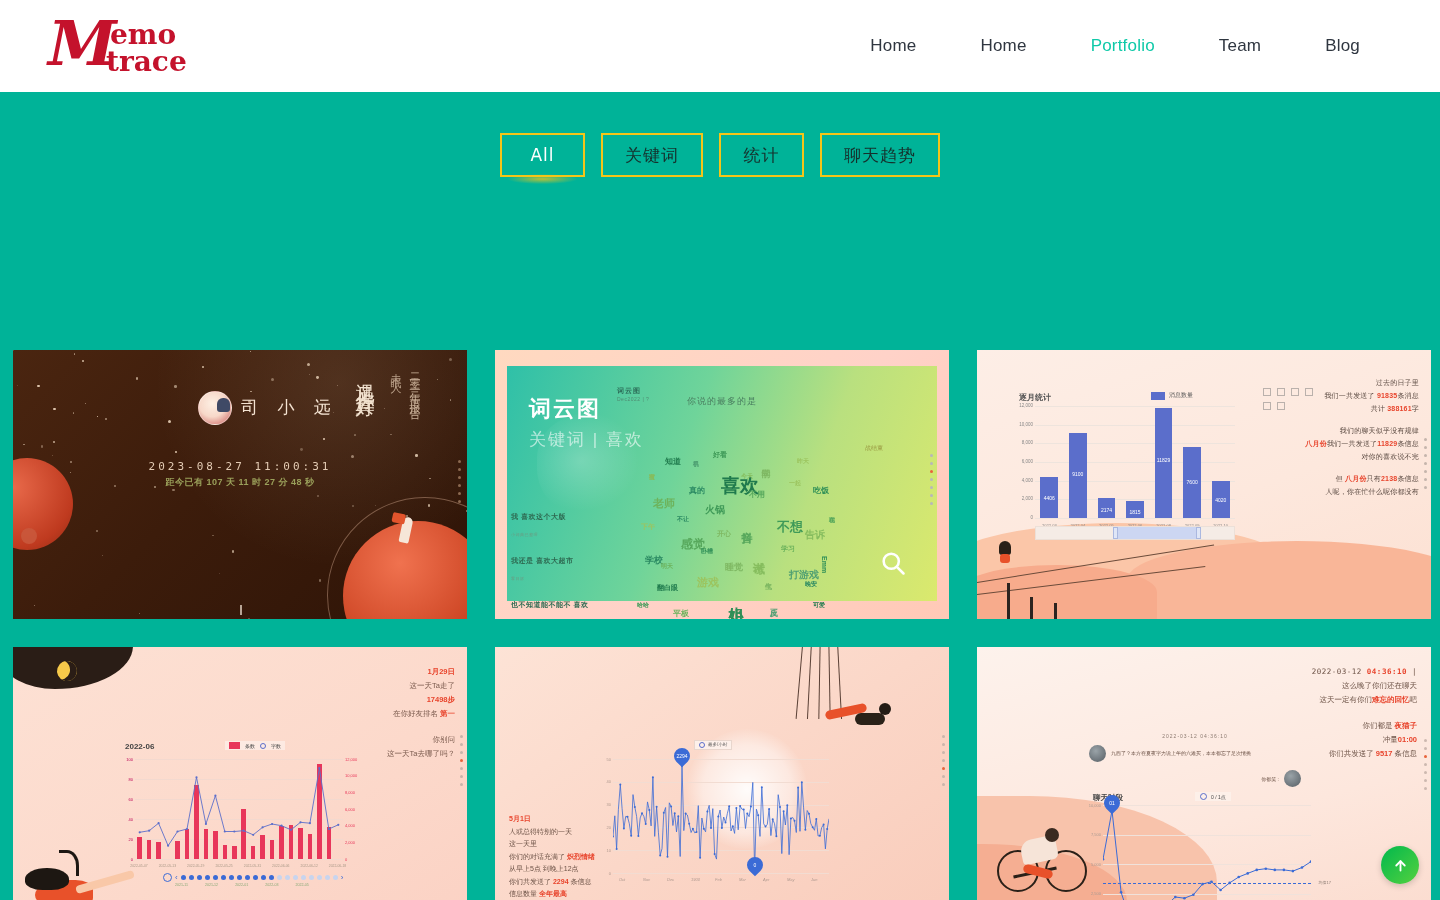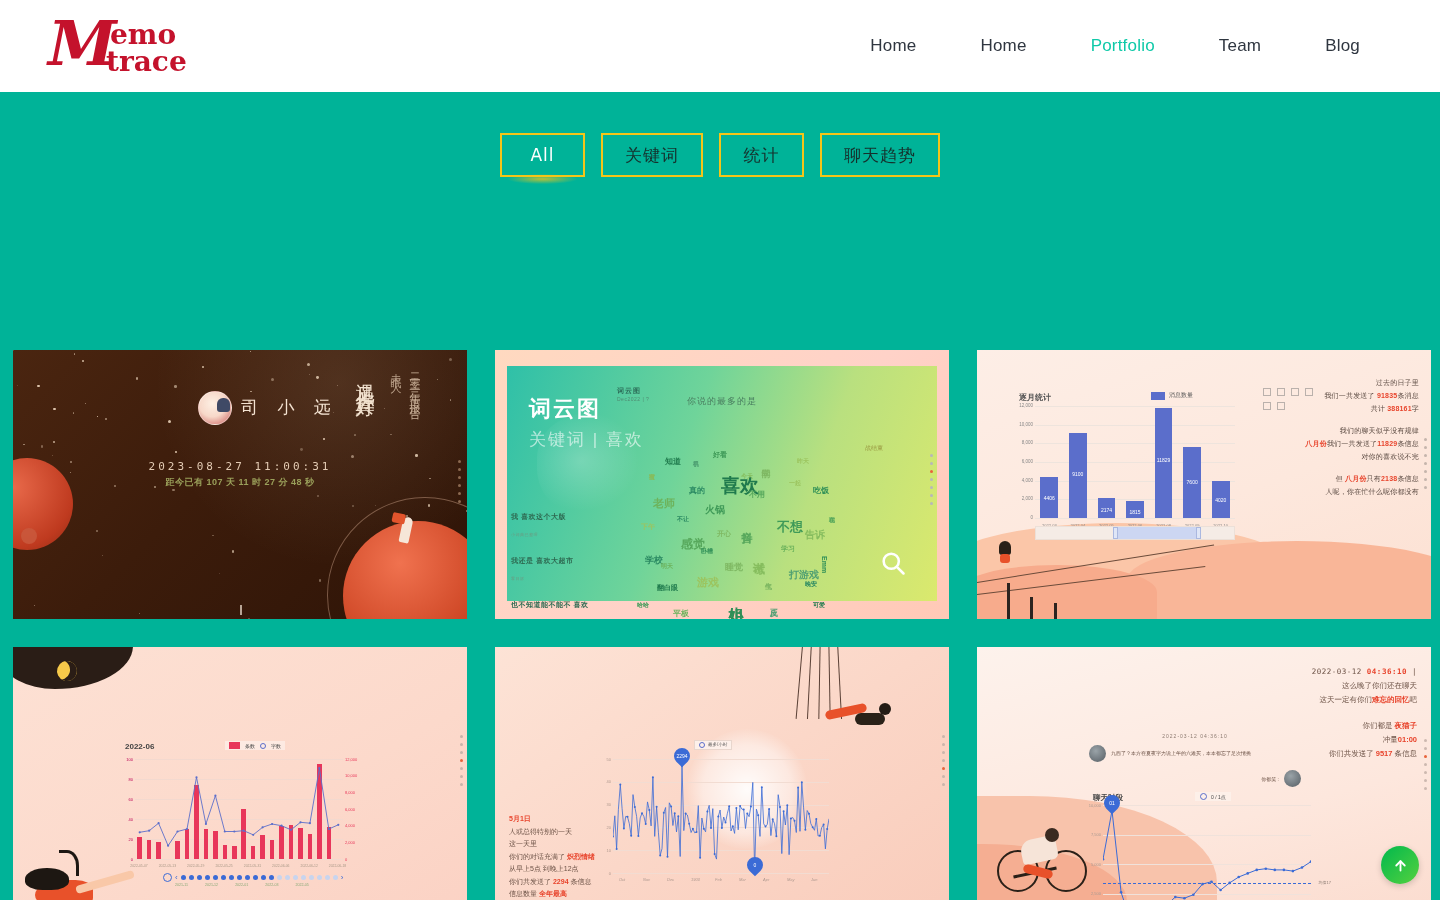--- a/index.html
+++ b/index.html
@@ -661,20 +661,28 @@
     <div class="moon"></div>
     <div class="lady">
       <div class="dress"></div>
         <div class="arm"></div>
     </div>
     <div class="cat">
       <div class="body"></div>
         <div class="tail"></div>
     </div>
 
+    <div class="cmb-txt" id="cmbTxt">
+        <p><span class="hl">1月29日</span></p>
+        <p>这一天Ta走了</p>
+        <p><span class="hl">17498步</span></p>
+        <p>在你好友排名 <span class="hl">第一</span></p>
+        <p style="margin-top:12px">你别问</p>
+        <p>这一天Ta去哪了吗？</p>
+      </div>
     <div class="cmb-head">2022-06</div>
     <div class="cmb-legend">
       <i class="sw"></i>
         <span>条数</span>
       <i class="circ"></i>
         <span>字数</span>
     </div>
     <div class="chart4" id="chart4">
         <div class="gridline" style="top:100.0px;background:#f3d9cf"></div>
         <div class="c4-axisL" style="top:97.5px">0</div>

